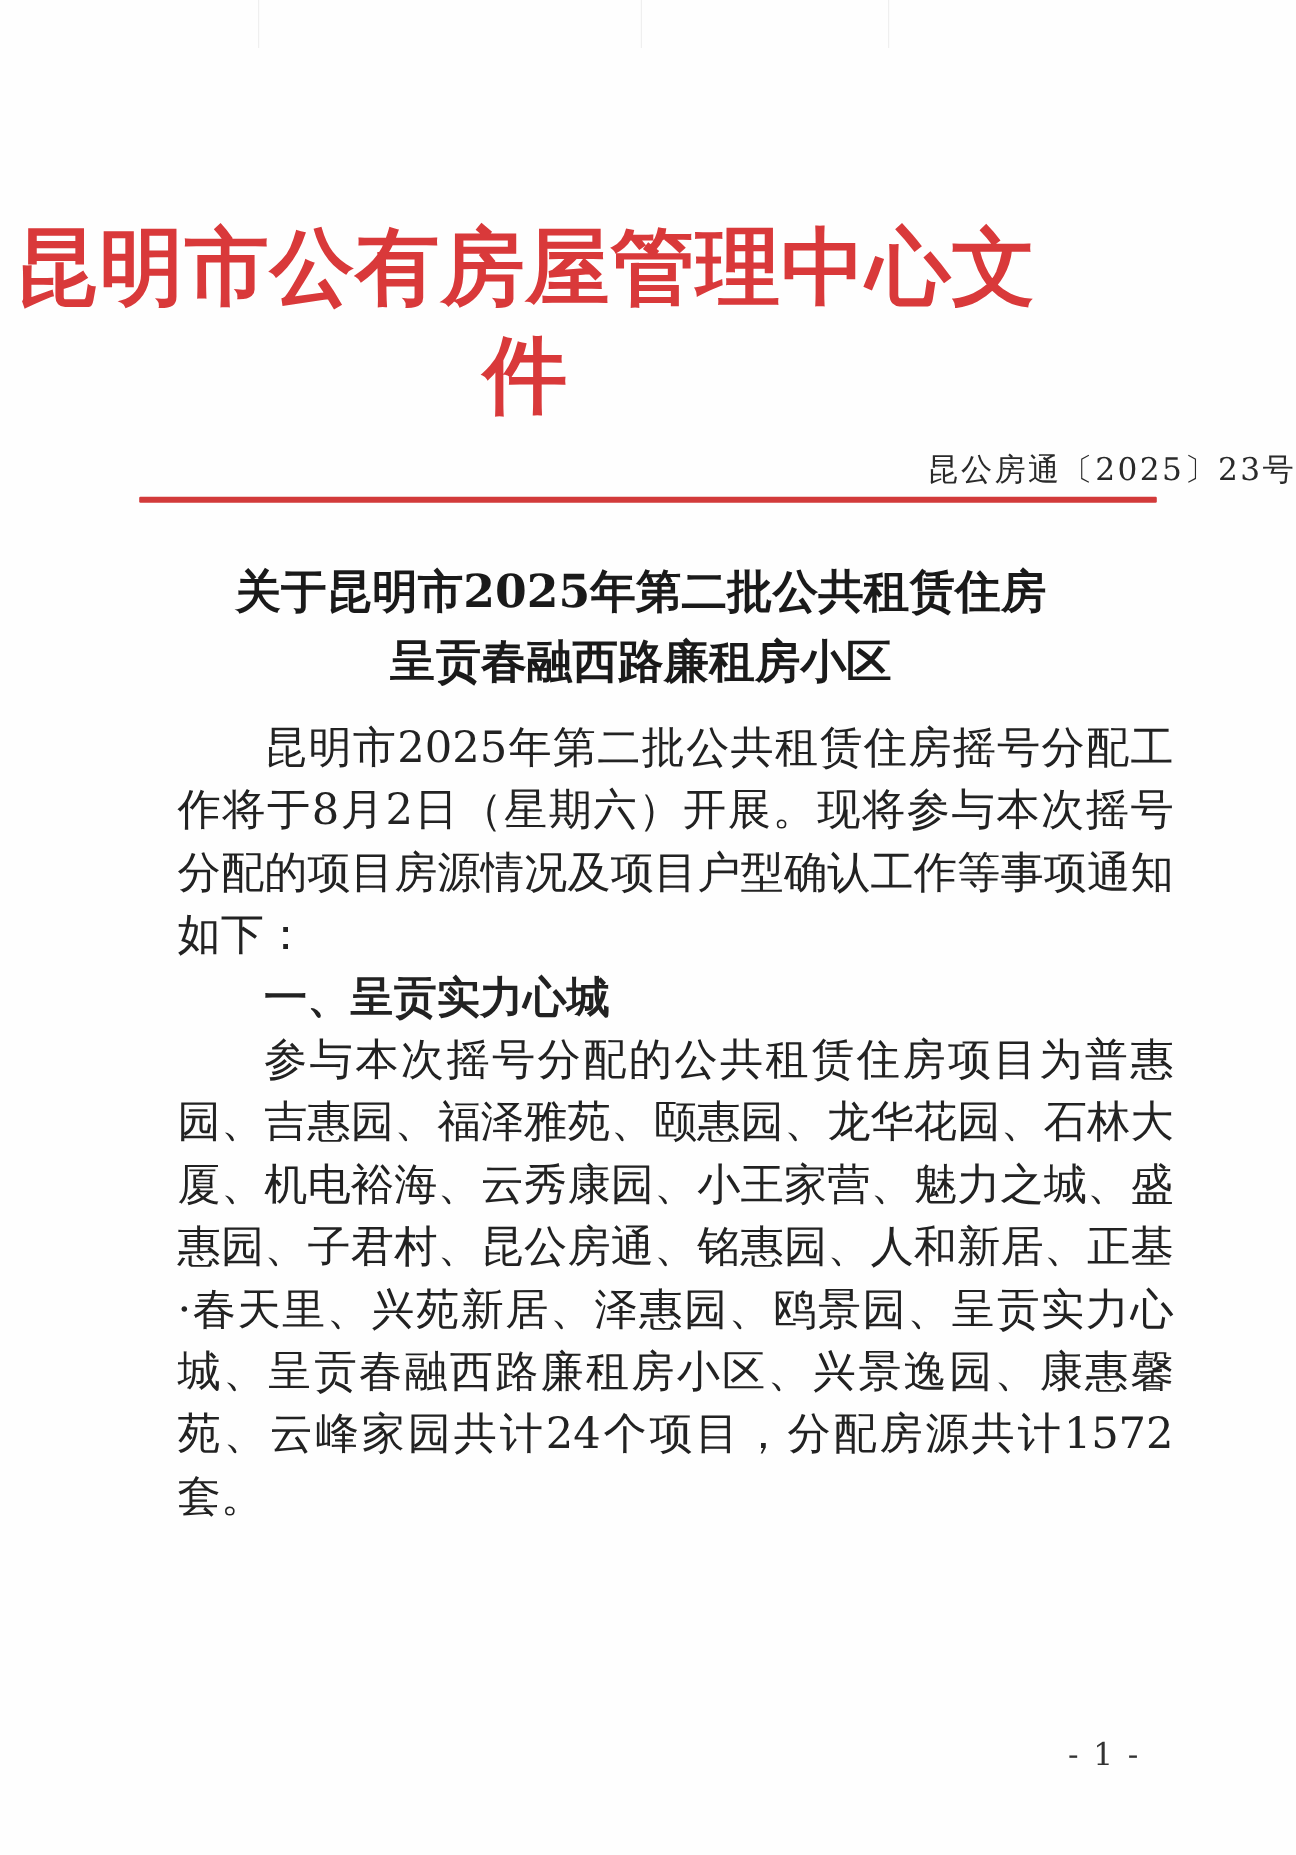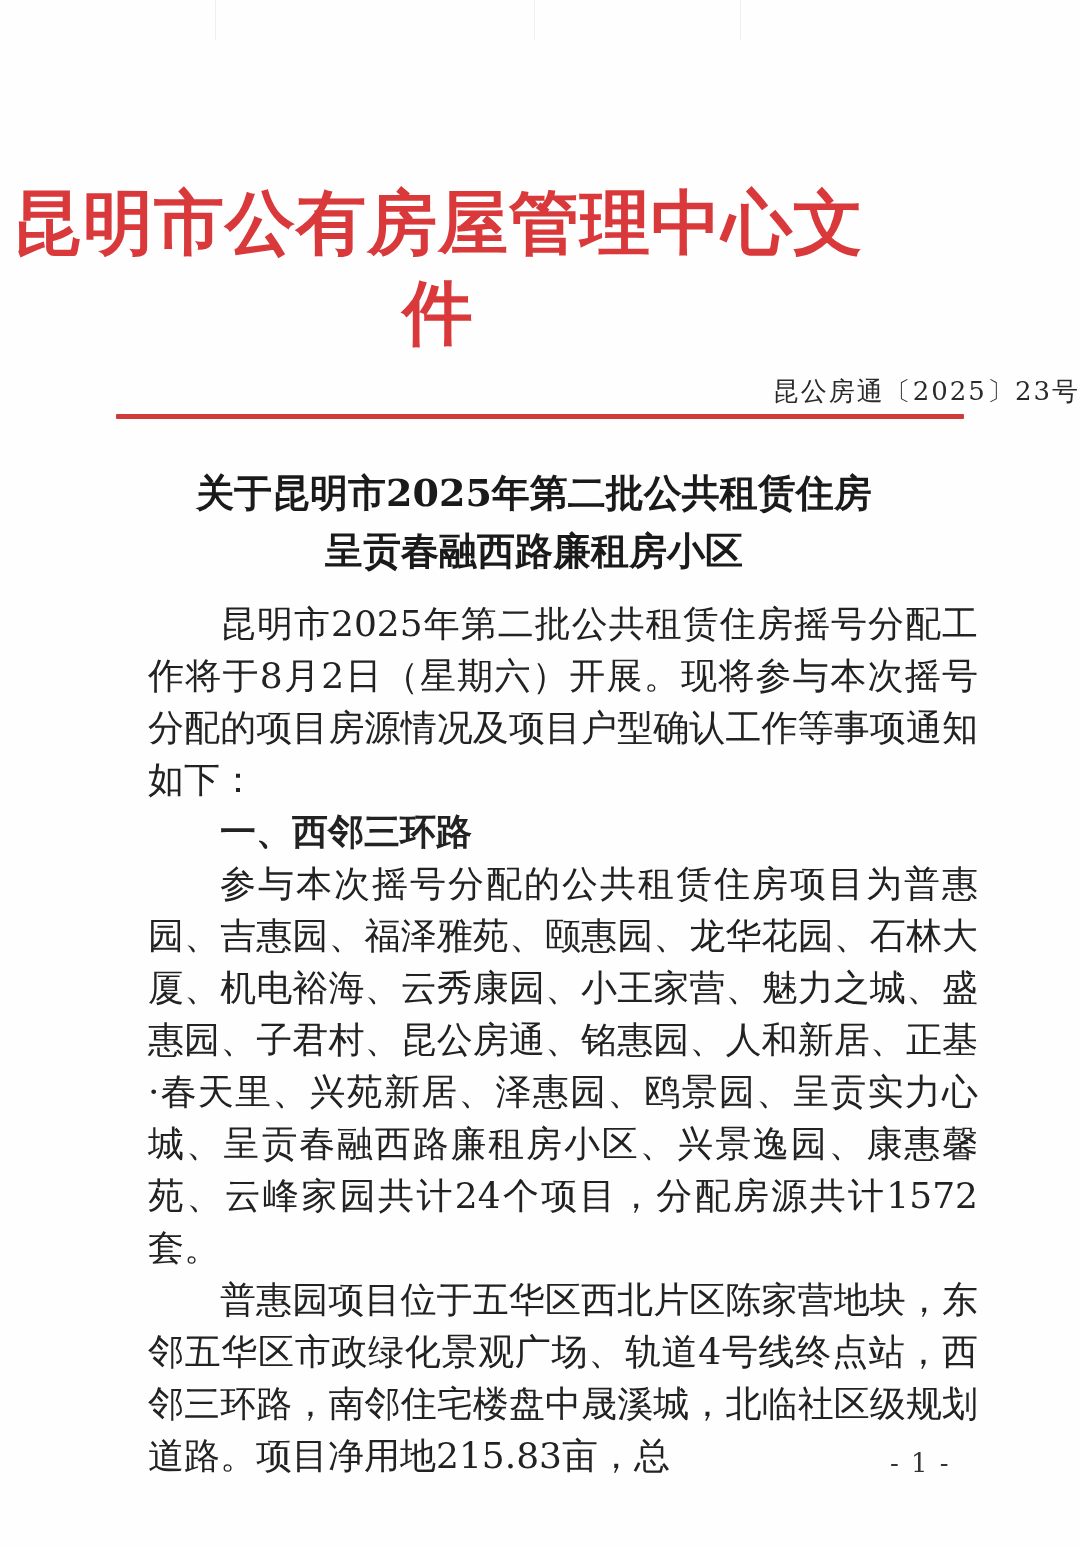--- a/index.html
+++ b/index.html
@@ -75,19 +75,18 @@
 
   <div class="red-rule"></div>
 
   <div class="title">
     <div>关于昆明市2025年第二批公共租赁住房</div>
     <div>呈贡春融西路廉租房小区</div>
   </div>
 
   <div class="body">
     <p>昆明市2025年第二批公共租赁住房摇号分配工作将于8月2日（星期六）开展。现将参与本次摇号分配的项目房源情况及项目户型确认工作等事项通知如下：</p>
-    <div class="h1">一、西邻三环路</div>
+    <div class="h1">一、呈贡实力心城</div>
     <p>参与本次摇号分配的公共租赁住房项目为普惠园、吉惠园、福泽雅苑、颐惠园、龙华花园、石林大厦、机电裕海、云秀康园、小王家营、魅力之城、盛惠园、子君村、昆公房通、铭惠园、人和新居、正基·春天里、兴苑新居、泽惠园、鸥景园、呈贡实力心城、呈贡春融西路廉租房小区、兴景逸园、康惠馨苑、云峰家园共计24个项目，分配房源共计1572套。</p>
-    <p>普惠园项目位于五华区西北片区陈家营地块，东邻五华区市政绿化景观广场、轨道4号线终点站，西邻三环路，南邻住宅楼盘中晟溪城，北临社区级规划道路。项目净用地215.83亩，总</p>
   </div>
 
   <div class="page-number">- 1 -</div>
 </div>
 
 </body></html>

